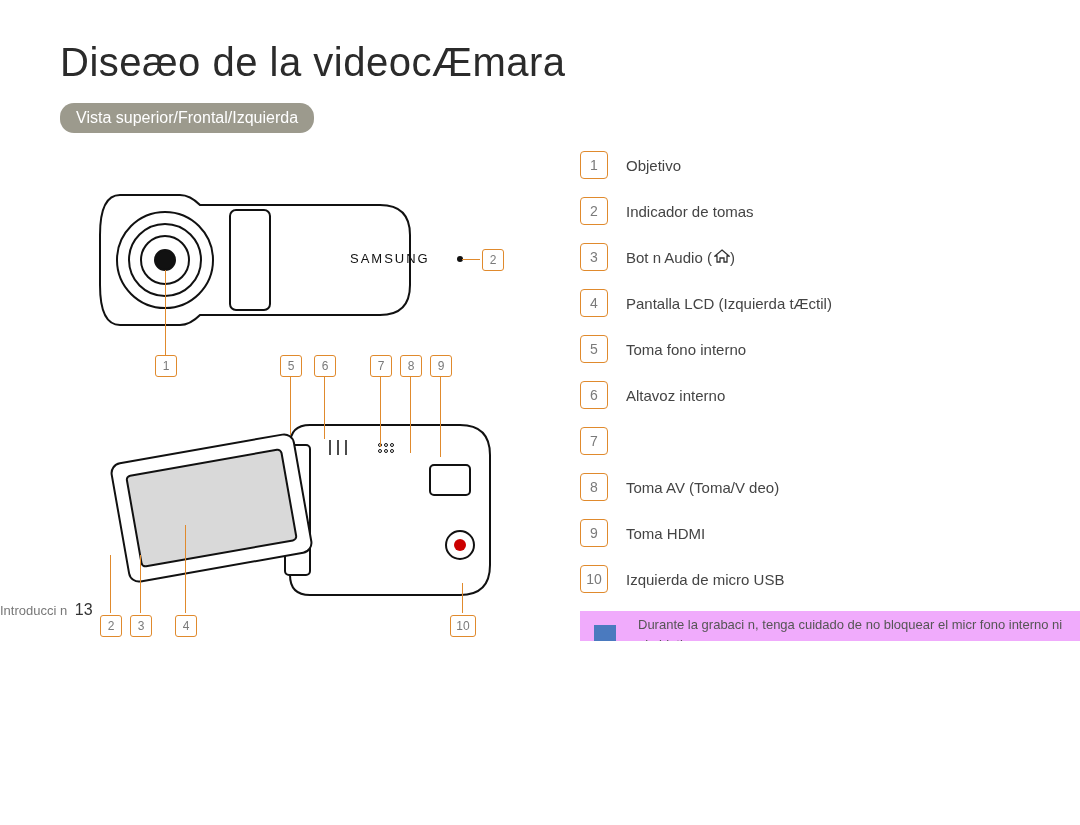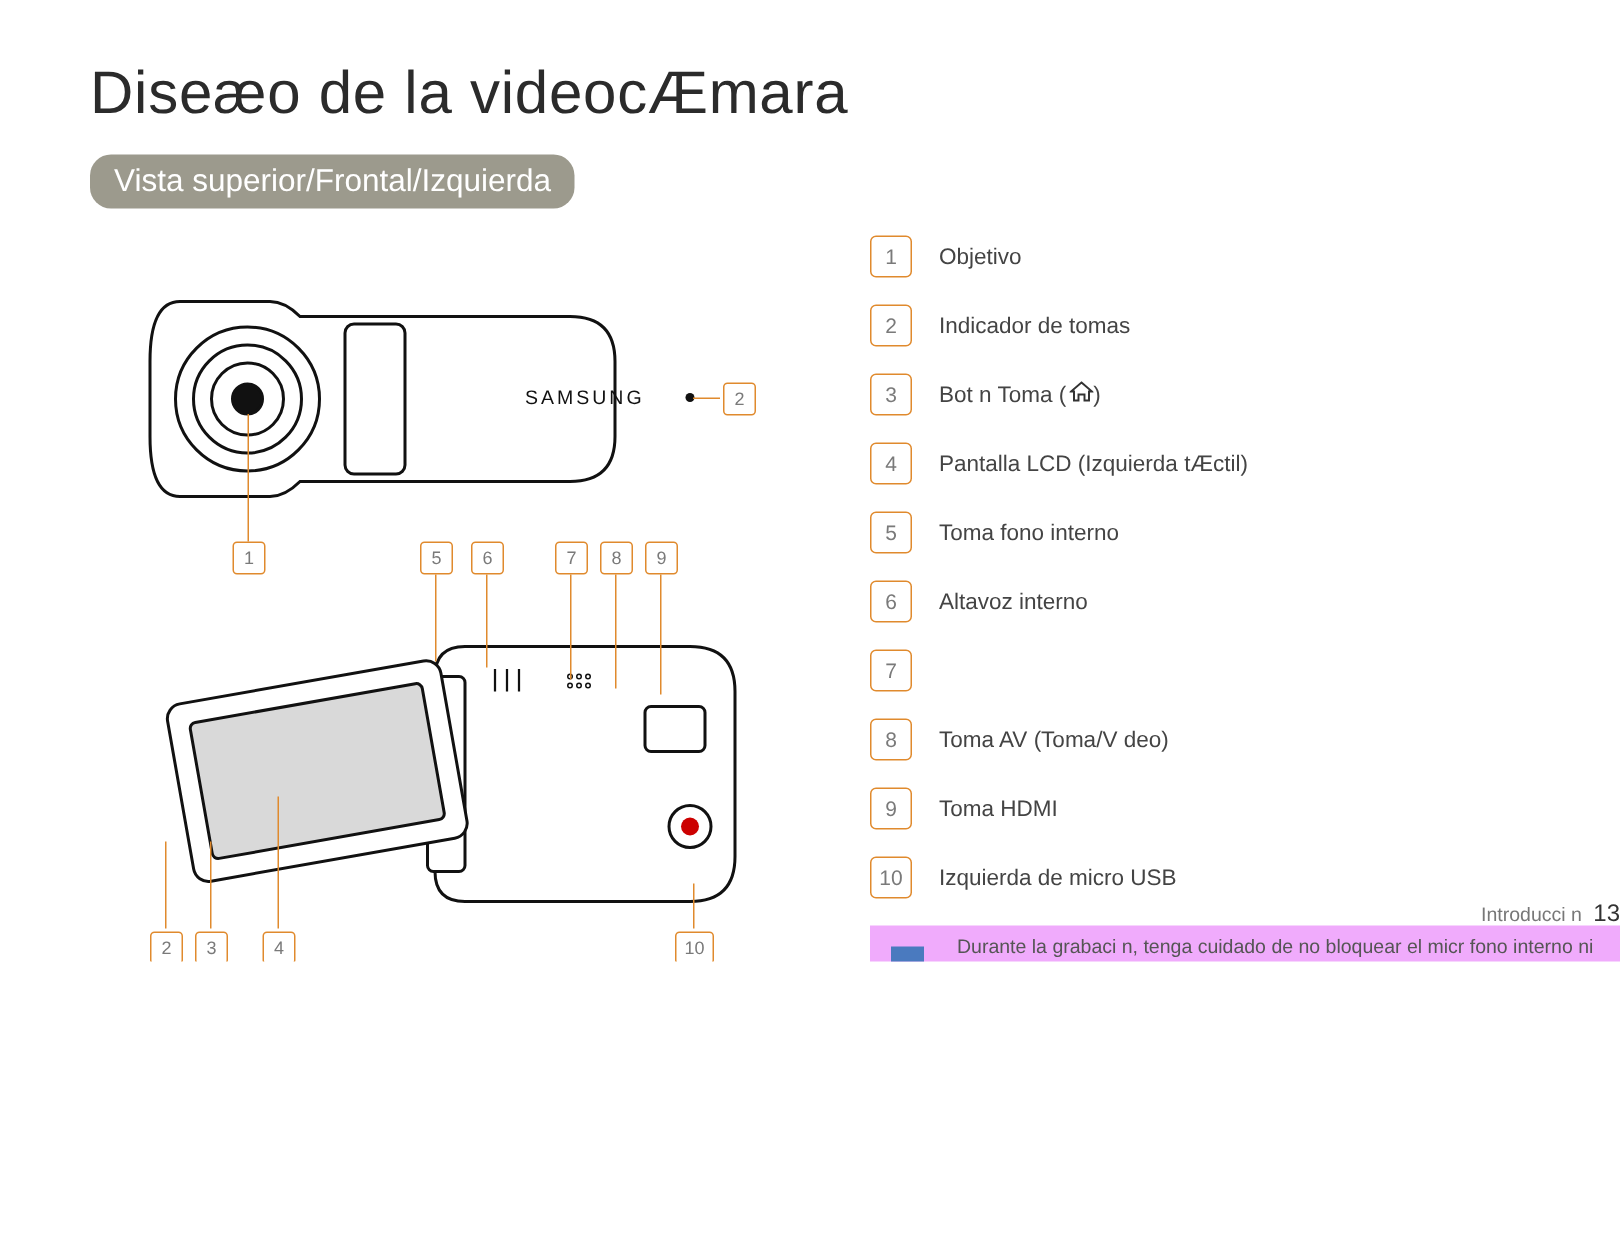--- a/index.html
+++ b/index.html
@@ -1,31 +1,31 @@
 <!DOCTYPE html>
 <html><head>
 <meta charset="utf-8">
 <style>
   html,body{margin:0;padding:0;background:#fff;font-family:Arial,Helvetica,sans-serif;color:#3a3a3a}
   .page{width:1080px;height:641px;position:relative;box-sizing:border-box;padding:40px 60px 0 60px}
   h1{font-size:40px;font-weight:400;margin:0 0 18px 0;color:#2b2b2b;letter-spacing:.5px}
-  .pill{display:inline-block;background:#9c9a8d;color:#fff;font-size:21px;padding:6px 16px;border-radius:14px}
+  .pill{display:inline-block;background:#9c9a8d;color:#fff;font-size:16px;padding:6px 16px;border-radius:14px}
   .content{position:relative;margin-top:18px;height:520px}
   .diagram{position:absolute;left:20px;top:4px;width:430px;height:490px}
   
   .co{position:absolute;width:20px;height:20px;border:1px solid #e08a2d;border-radius:3px;color:#7a7a7a;font-size:12px;display:flex;align-items:center;justify-content:center;background:#fff}
   .lead{position:absolute;background:#e08a2d}
   
   .legend{position:absolute;left:520px;top:0;width:500px}
   .row{display:flex;align-items:center;margin-bottom:18px;font-size:15px;color:#444}
   .num{width:26px;height:26px;border:1px solid #e08a2d;border-radius:4px;display:flex;align-items:center;justify-content:center;color:#7a7a7a;font-size:14px;margin-right:18px;flex:none}
   .home-icon{display:inline-block;vertical-align:middle;margin-left:2px}
   .note{background:#f0abfc;padding:4px 16px 14px 58px;position:relative;font-size:13px;color:#555;line-height:1.5;margin-top:12px}
   .note-icon{position:absolute;left:14px;top:14px;width:22px;height:22px;background:#4a7abf}
-  .footer{position:absolute;left:0;right:0;bottom:22px;text-align:right;font-size:13px;color:#777}
+  .footer{position:absolute;left:0;right:0;bottom:22px;text-align:left;font-size:13px;color:#777}
   .pgnum{font-size:16px;color:#333;margin-left:4px}
 </style>
 </head>
 <body>
 
 <div class="page">
   <h1>Diseæo de la videocÆmara</h1>
   <span class="pill">Vista superior/Frontal/Izquierda</span>
 
   <div class="content">
@@ -115,21 +115,21 @@
       <div class="row">
           <div class="num">1</div>
           <span>Objetivo</span>
         </div>
       <div class="row">
           <div class="num">2</div>
           <span>Indicador de tomas</span>
         </div>
       <div class="row">
         <div class="num">3</div>
-        <span>Bot n Toma (</span>
+        <span>Bot n Audio (</span>
         <span class="home-icon">
           <svg width="16" height="14" viewBox="0 0 16 14">
               <path d="M8 1 L15 7 H13 V13 H10 V9 H6 V13 H3 V7 H1 Z" fill="none" stroke="#333" stroke-width="1.3"></path>
             </svg>
         </span>
         <span>)</span>
       </div>
       <div class="row">
           <div class="num">4</div>
           <span>Pantalla LCD (Izquierda tÆctil)</span>

